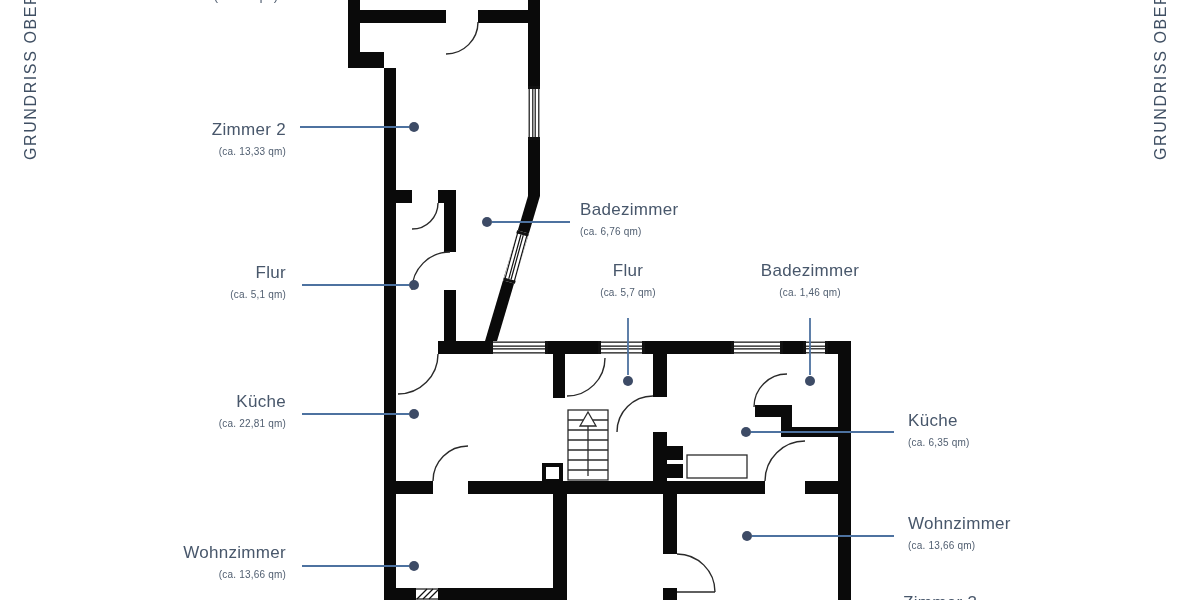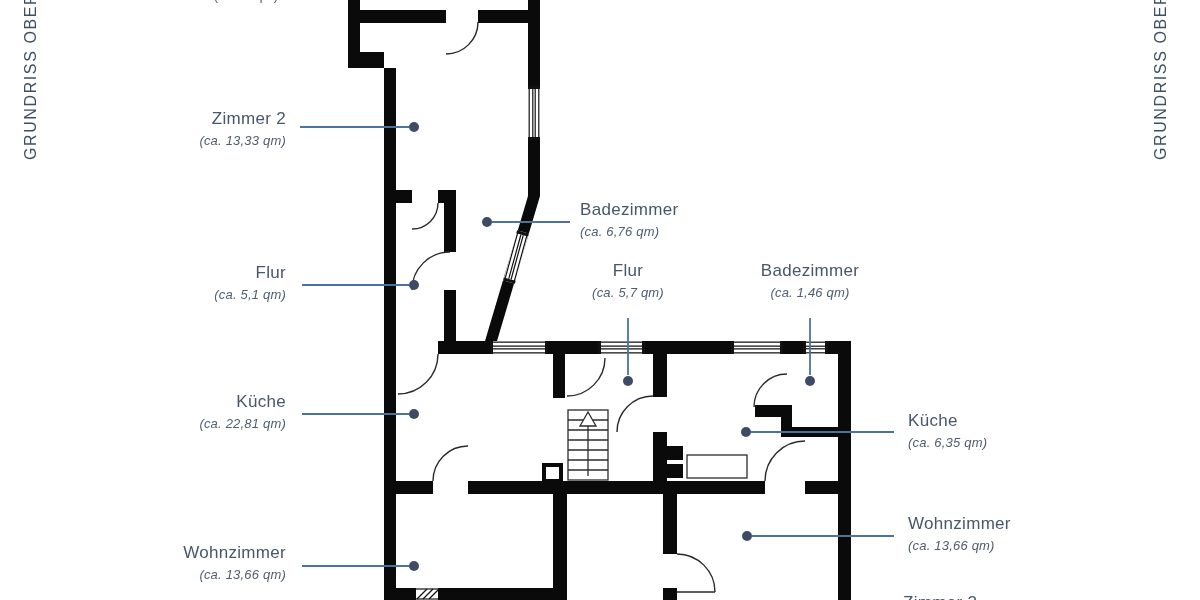--- a/index.html
+++ b/index.html
@@ -3,21 +3,21 @@
 <meta charset="utf-8">
 <style>
   html,body { margin:0; padding:0; background:#ffffff; }
   .stage {
     position:relative; width:1200px; height:600px; overflow:hidden;
     background:#ffffff; font-family:"Liberation Sans", sans-serif;
   }
   .plan-svg { position:absolute; left:0; top:0; }
   .label { position:absolute; color:#48576b; }
   .label .name  { display:block; font-size:17px; line-height:20px; letter-spacing:.3px; }
-  .label .area  { display:block; font-size:13px; line-height:16px; margin-top:4px; letter-spacing:.2px; color:#505e70;font-style:italic; }
+  .label .area  { display:block; font-size:10px; line-height:16px; margin-top:4px; letter-spacing:.2px; color:#505e70; }
   .align-right  { text-align:right; }
   .align-center { text-align:center; transform:translateX(-50%); }
   .side-title {
     position:absolute; white-space:nowrap; transform:rotate(-90deg);
     transform-origin:top left; font-size:16px; font-weight:500;
     letter-spacing:1.6px; color:#3f4f63;
   }
   .clip-top {
     position:absolute; left:198px; top:-12px; width:96px; text-align:center;
     font-size:13px; letter-spacing:.2px; color:#505e70;
@@ -218,21 +218,21 @@
       <circle cx="414" cy="414" r="5"></circle>
       <circle cx="746" cy="432" r="5"></circle>
       <circle cx="414" cy="566" r="5"></circle>
       <circle cx="747" cy="536" r="5"></circle>
     </g>
   </svg>
 
   <div class="side-title" style="left:22px; top:160px;">GRUNDRISS OBERGESCHOSS</div>
   <div class="side-title" style="left:1152px; top:160px;">GRUNDRISS OBERGESCHOSS</div>
 
-  <div class="label align-right" style="right:914px; top:109px;margin-left:28px;">
+  <div class="label align-right" style="right:914px; top:120px;margin-left:28px;">
     <span class="name">Zimmer 2</span>
     <span class="area">(ca. 13,33 qm)</span>
   </div>
 
   <div class="label" style="left:580px; top:200px;">
     <span class="name">Badezimmer</span>
     <span class="area">(ca. 6,76 qm)</span>
   </div>
 
   <div class="label align-right" style="right:914px; top:263px;">

